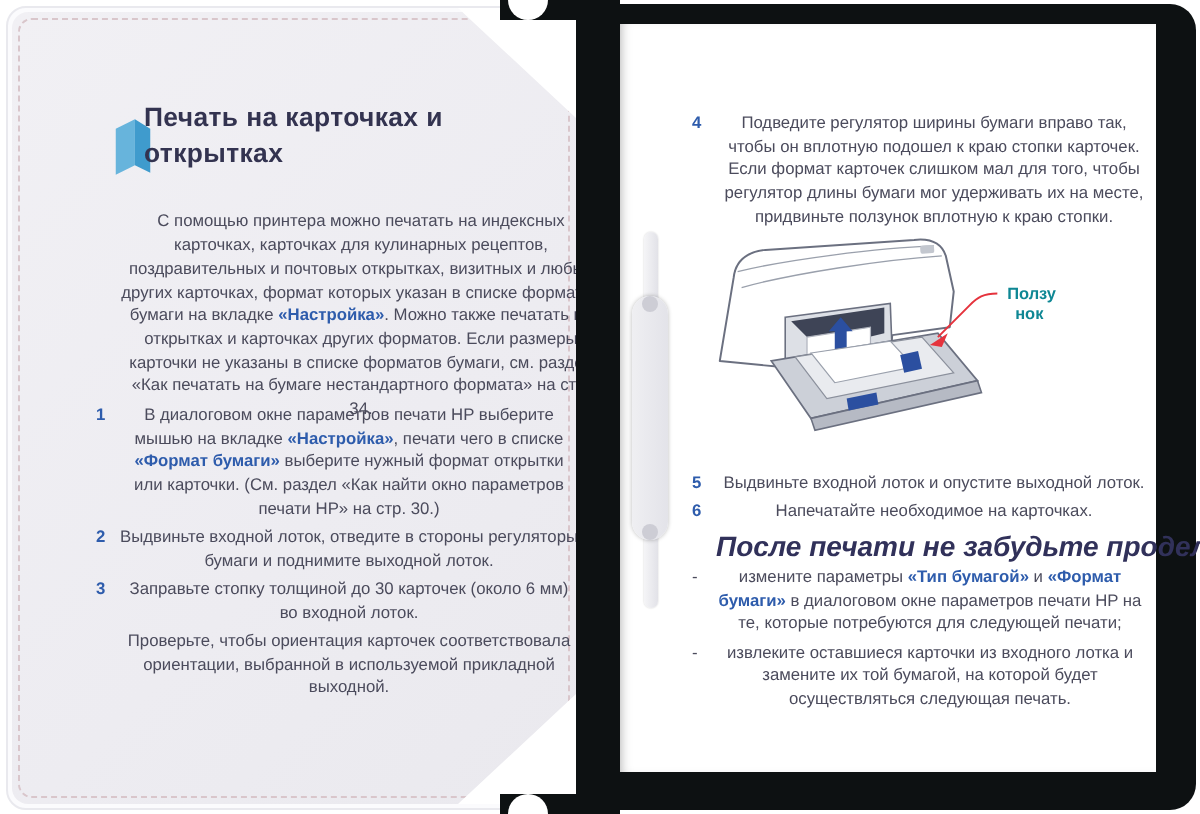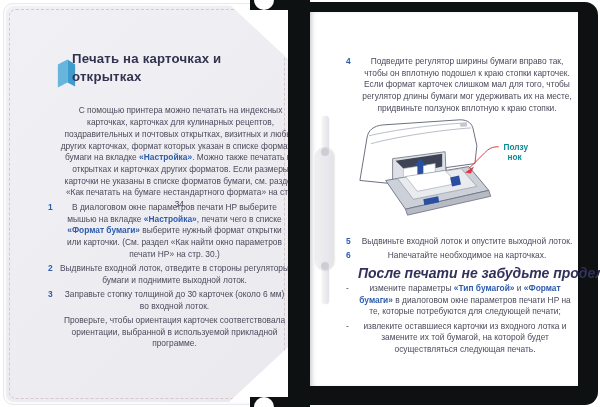--- a/index.html
+++ b/index.html
@@ -91,21 +91,21 @@
       <span class="t body"><span>В диалоговом окне параметров печати HP выберите мышью на вкладке </span><span class="em">«Настройка»</span><span>, печати чего в списке </span><span class="em">«Формат бумаги»</span><span> выберите нужный формат открытки или карточки. (См. раздел «Как найти окно параметров печати HP» на стр. 30.)</span></span>
     </div>
     <div class="step">
       <span class="num">2</span>
       <span class="t body"><span>Выдвиньте входной лоток, отведите в стороны регуляторы бумаги и поднимите выходной лоток.</span></span>
     </div>
     <div class="step">
       <span class="num">3</span>
       <span class="t body"><span>Заправьте стопку толщиной до 30 карточек (около 6 мм) во входной лоток.</span></span>
     </div>
-    <p class="t note"><span>Проверьте, чтобы ориентация карточек соответствовала ориентации, выбранной в используемой прикладной программе.</span></p>
+    <p class="t note"><span>Проверьте, чтобы ориентация карточек соответствовала ориентации, выбранной в используемой прикладной выходной.</span></p>
   </div>
 
   <div class="folder"></div>
   <div class="page-right"></div>
   <div class="spine-tab tab-top"></div>
   <div class="notch notch-top"></div>
   <div class="spine-tab tab-bottom"></div>
   <div class="notch notch-bottom"></div>
 
   <div class="clip">

